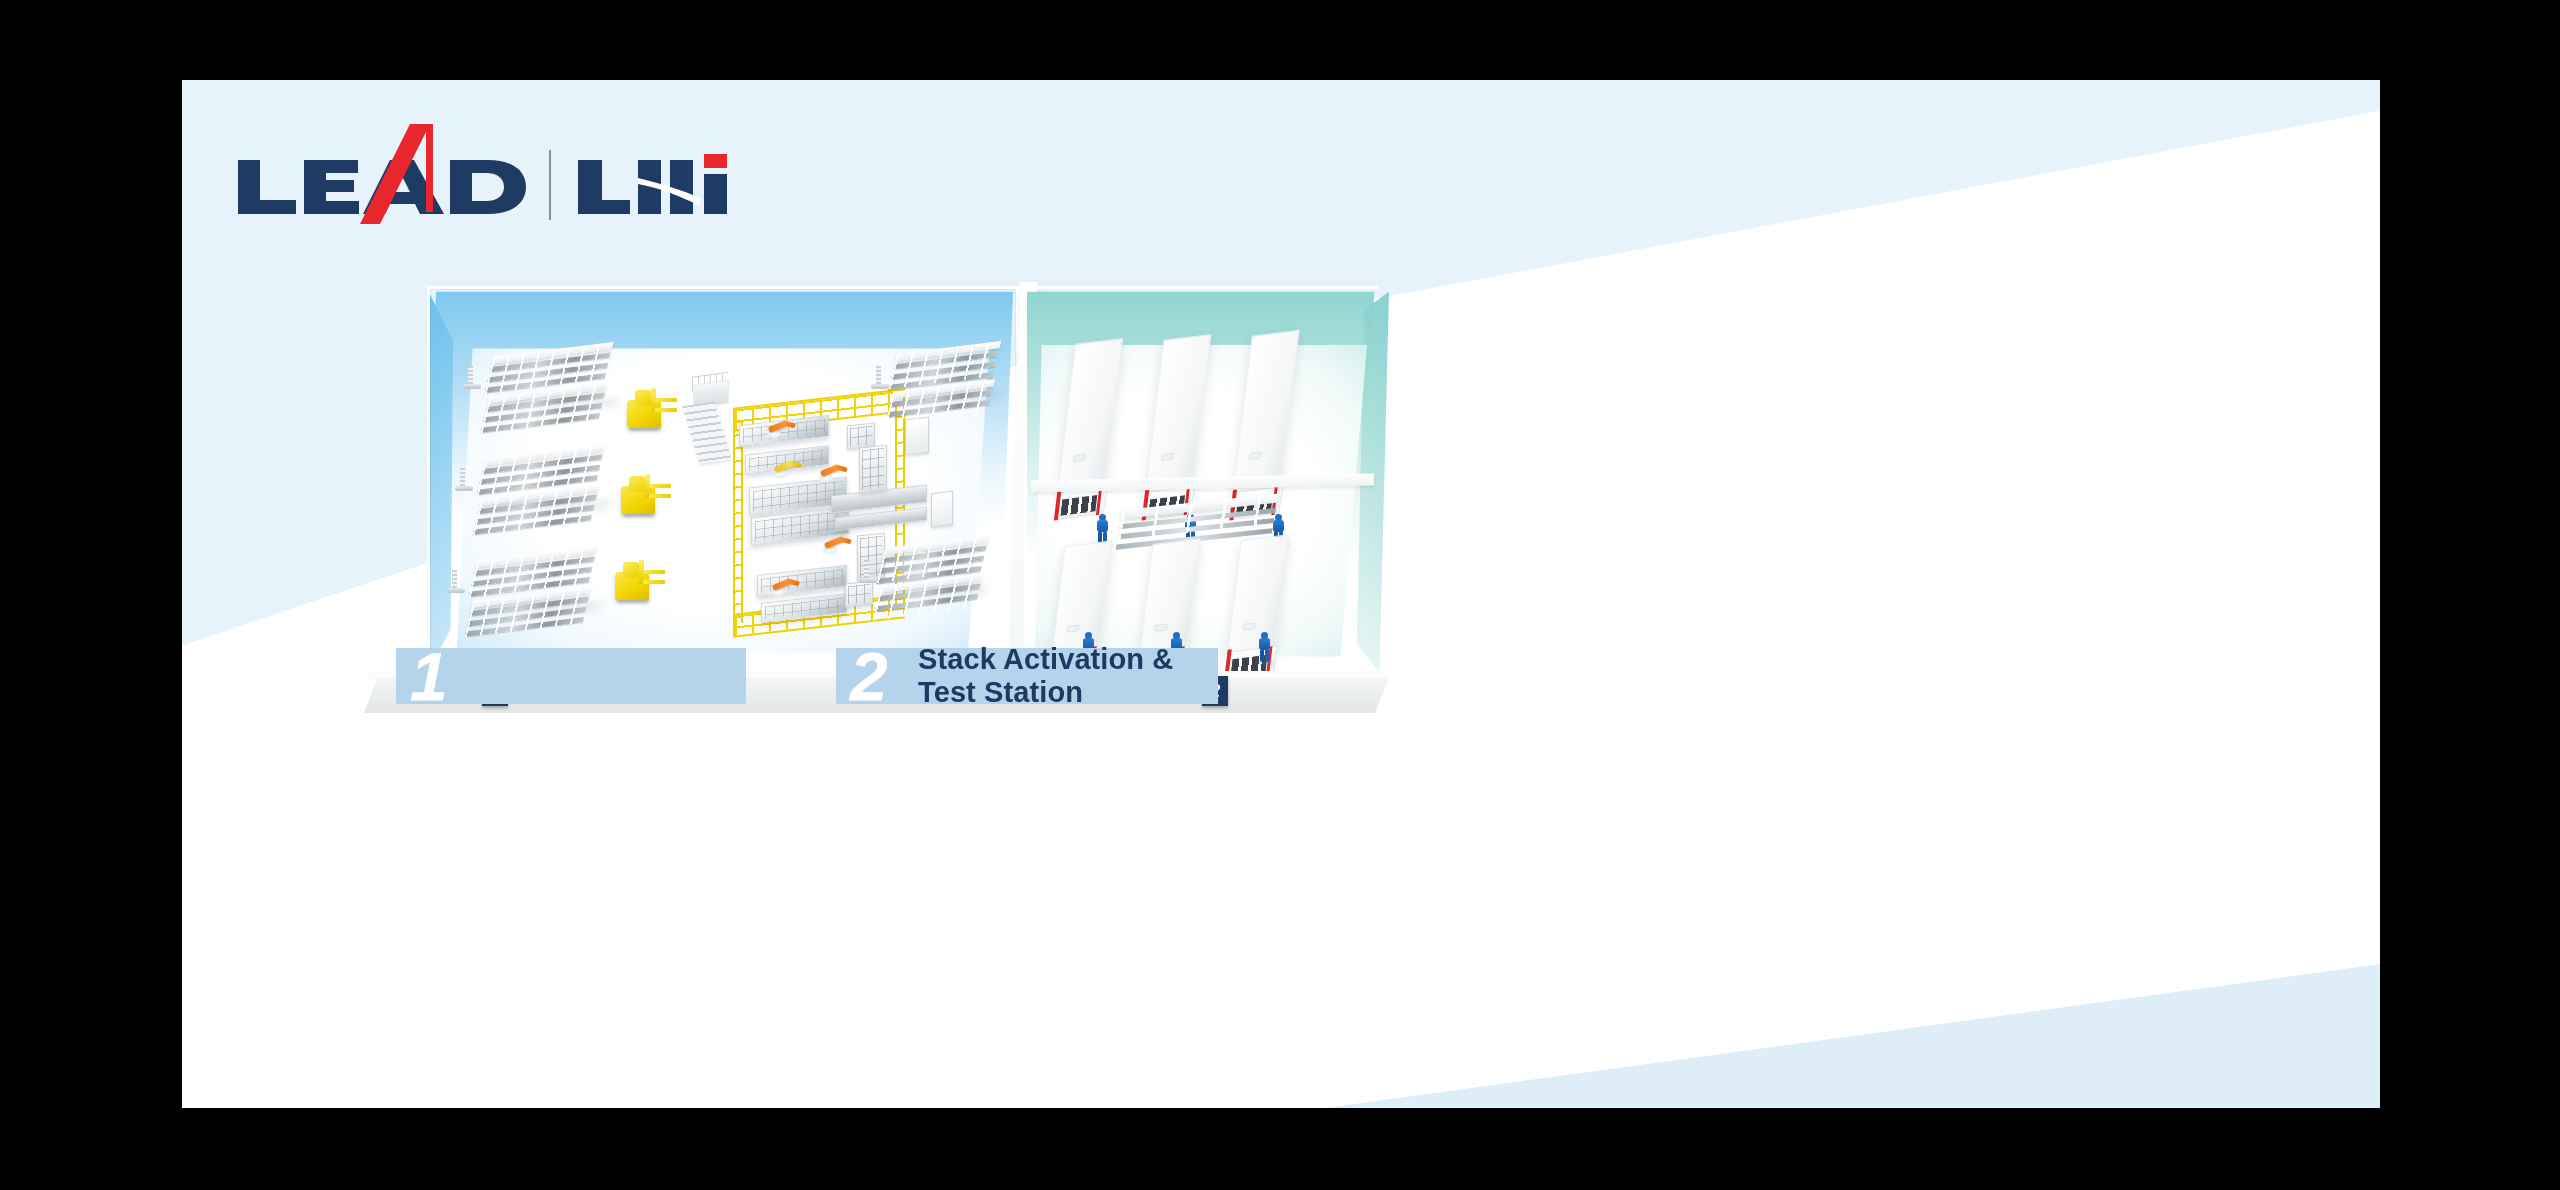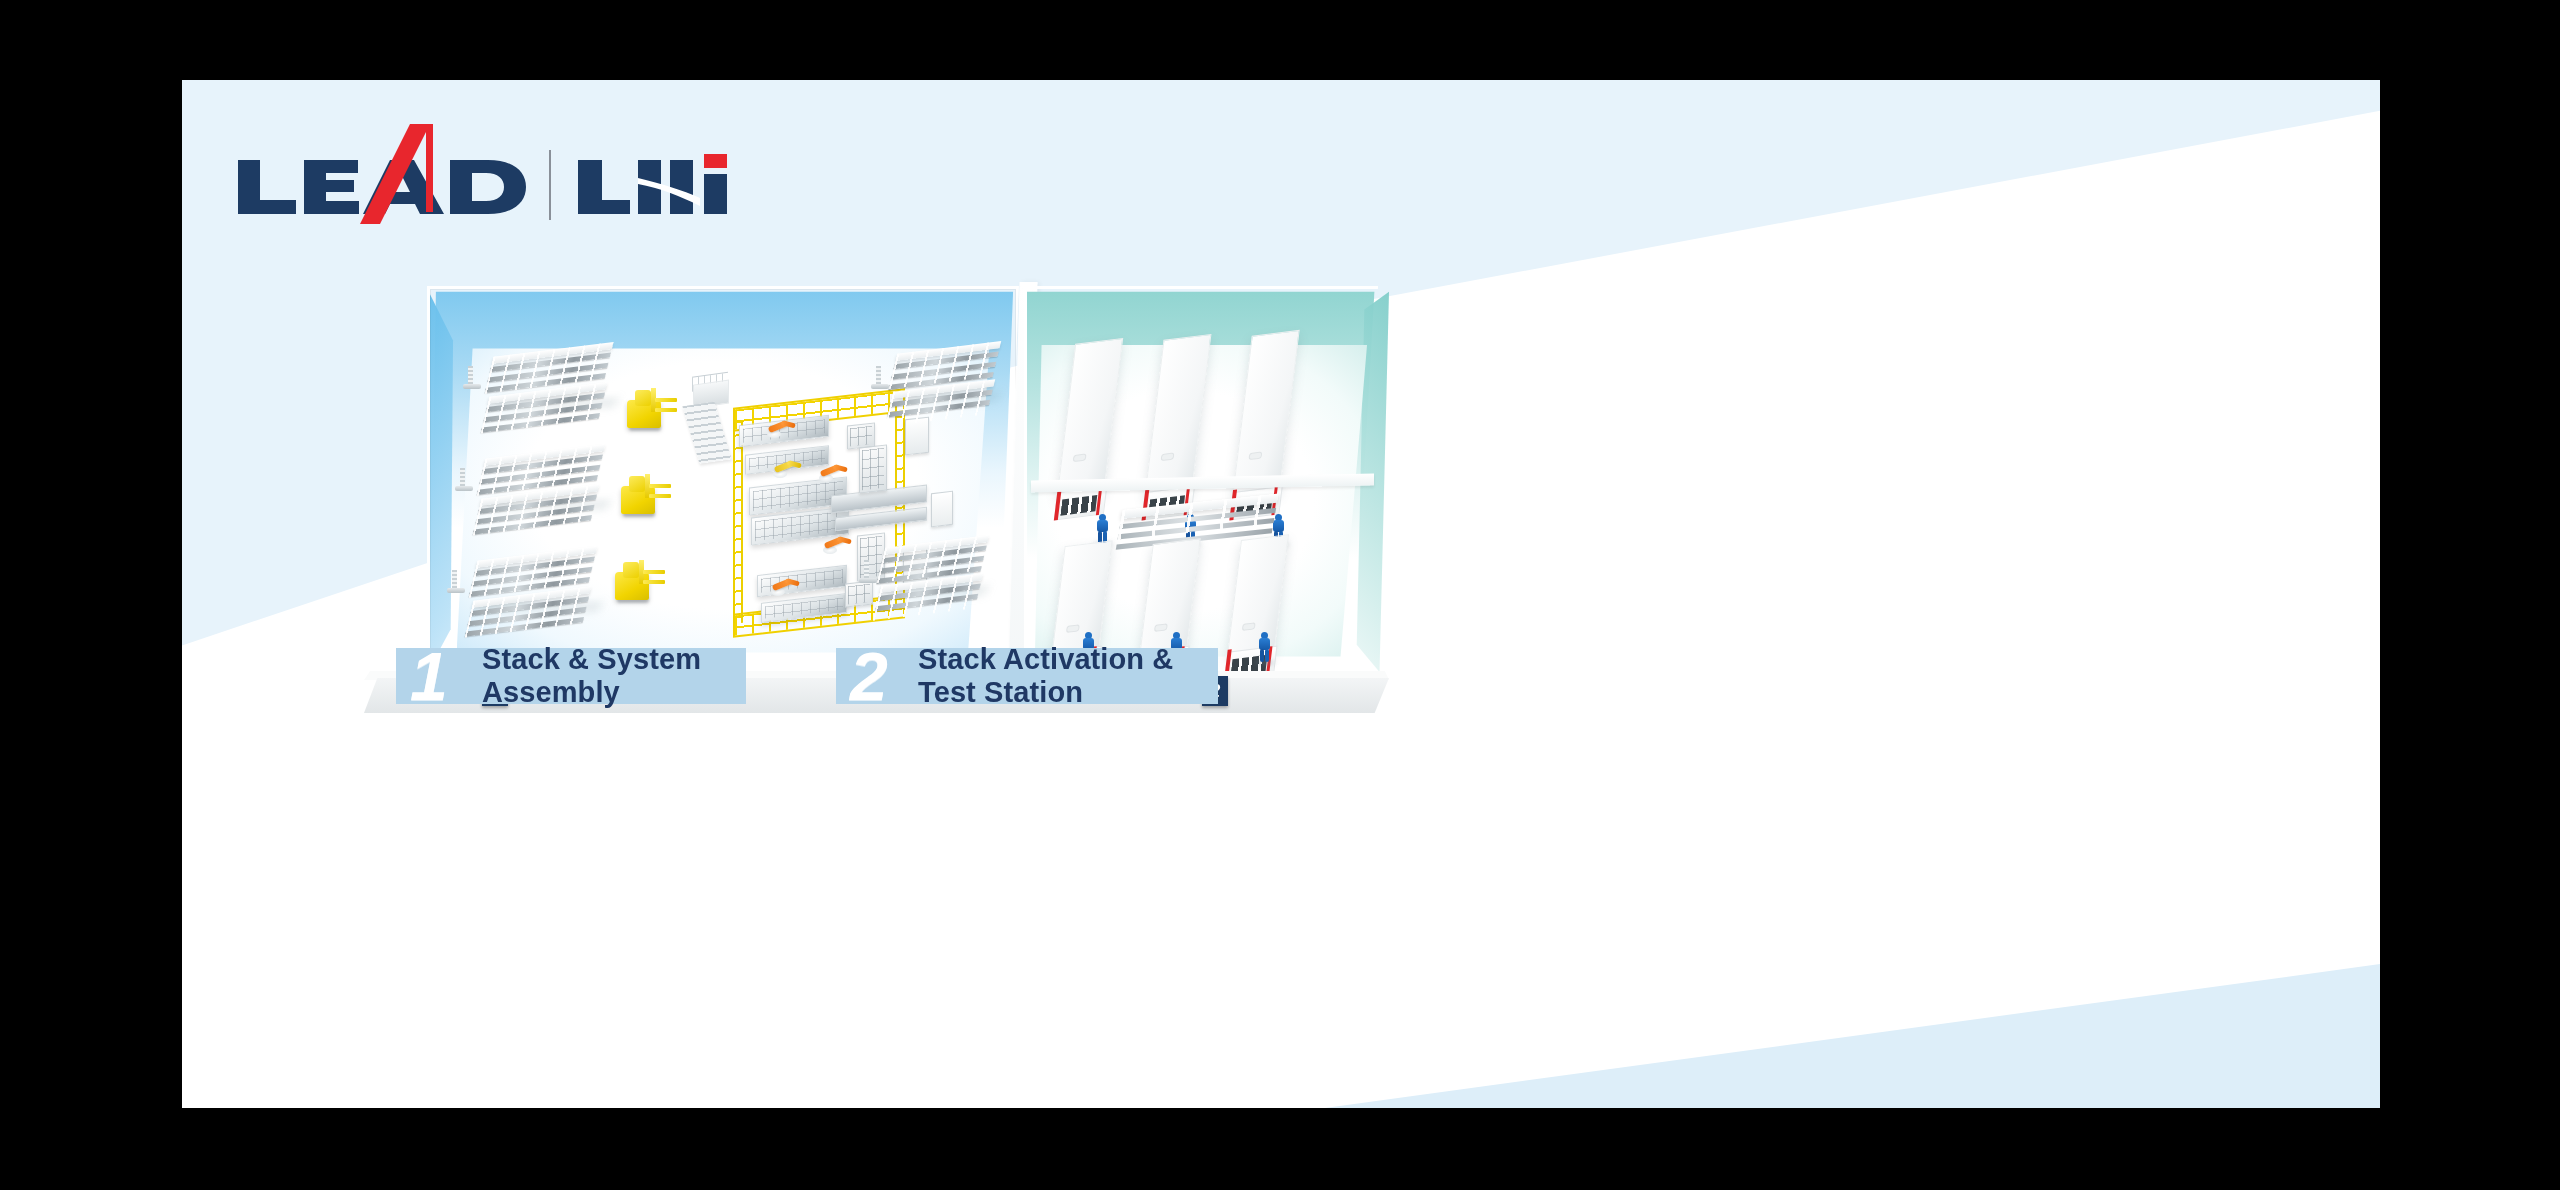--- a/index.html
+++ b/index.html
@@ -571,21 +571,20 @@
 
     <div class="plinth-top"></div>
     <div class="plinth"></div>
 
     <div class="badge" style="left:210px;top:486px;">1</div>
     <div class="badge" style="left:930px;top:486px;">2</div>
   </div>
 
   <div class="caption" style="left:214px;top:568px;width:350px;">
     <span class="bignum">1</span>
-    <span class="txt" style="margin-left:86px;">Stack &amp; System Assembly</span>
   </div>
 
   <div class="caption" style="left:654px;top:568px;width:382px;">
     <span class="bignum">2</span>
     <span class="txt" style="margin-left:82px;">Stack Activation &amp; Test Station</span>
   </div>
 
 </div>
 
 </body></html>

